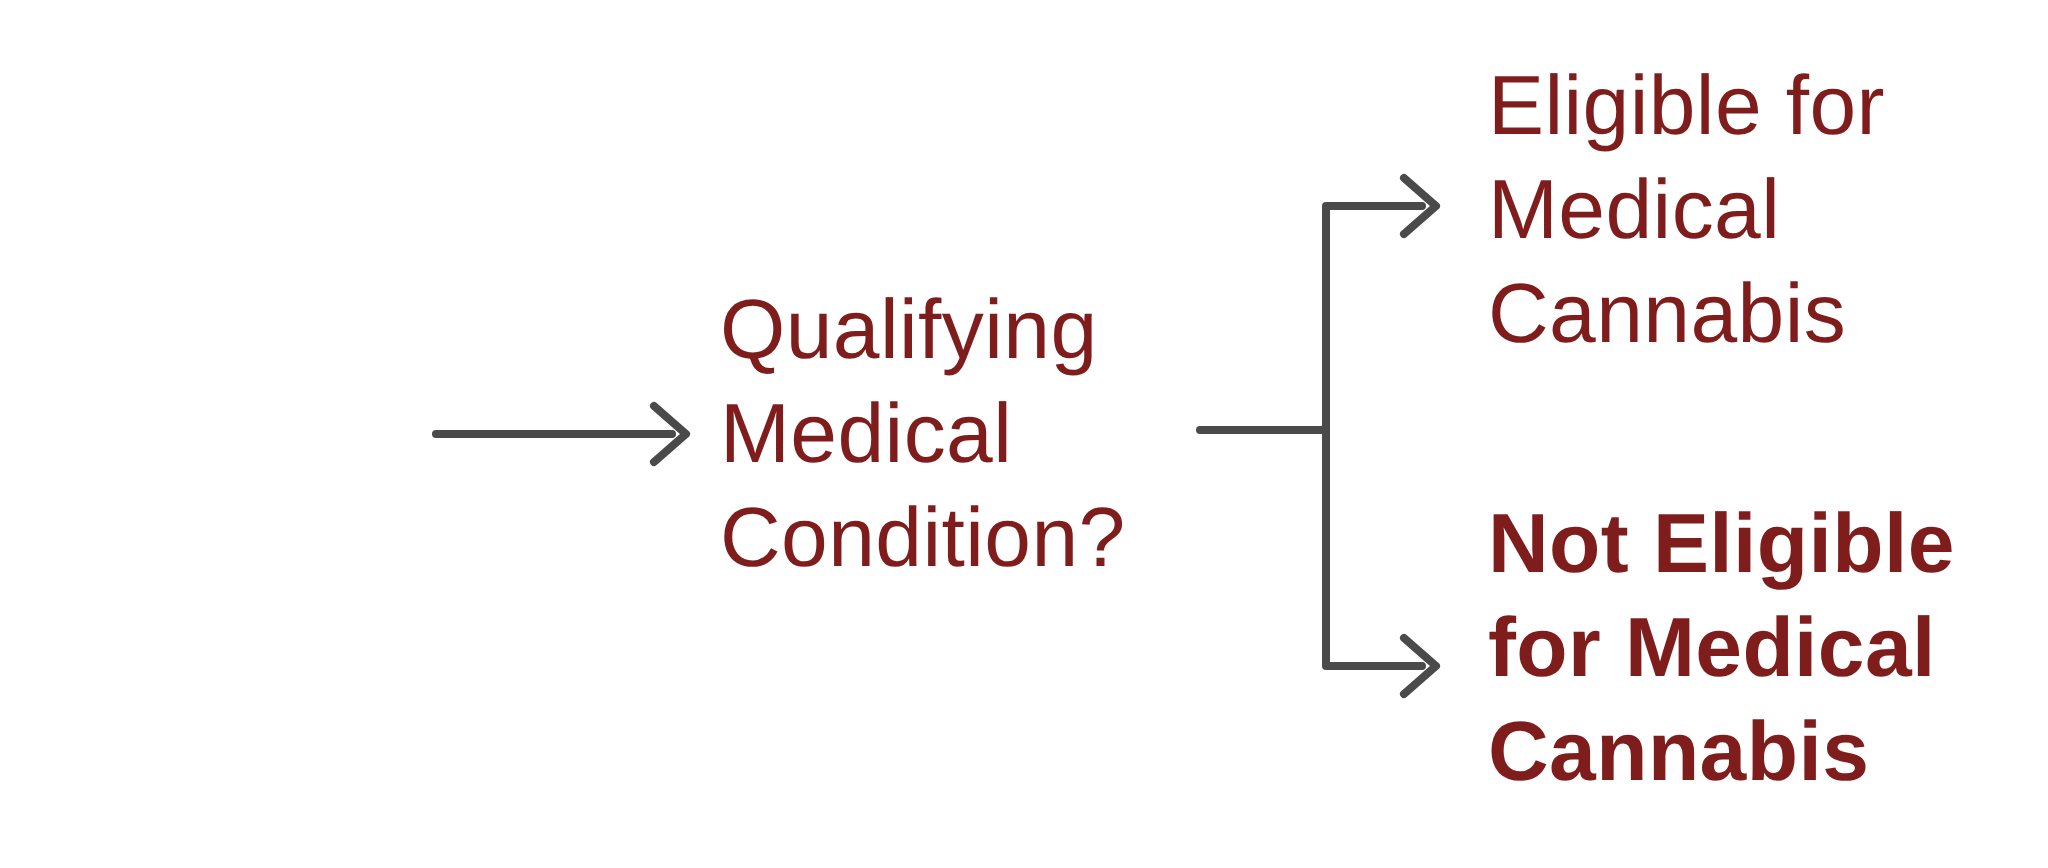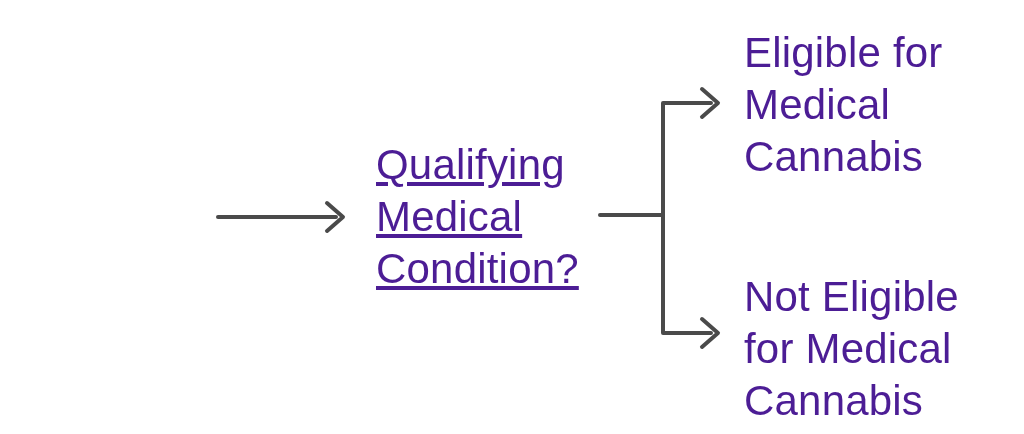--- a/index.html
+++ b/index.html
@@ -24,30 +24,30 @@
   }
   .connectors path {
     fill: none;
     stroke: #4a4a4a;
     stroke-width: 4;
     stroke-linecap: round;
     stroke-linejoin: round;
   }
   .node {
     position: absolute;
-    color: #4c1d95;
+    color: #7f1d1d;
     font-size: 42px;
     line-height: 52px;
     white-space: pre-line;
     letter-spacing: 0.2px;
   }
   .node-resident    { left: 30px;  top: 191px; }
-  .node-condition   { left: 376px; top: 139px; text-decoration: underline; }
+  .node-condition   { left: 360px; top: 139px; }
   .node-eligible    { left: 744px; top: 27px;  }
-  .node-noteligible { left: 744px; top: 271px; }
+  .node-noteligible { left: 744px; top: 246px; font-weight: bold; }
 </style>
 </head>
 <body>
 
 <div class="diagram">
 
   <svg class="connectors" viewBox="0 0 1024 434" xmlns="http://www.w3.org/2000/svg">
 
     <path d="M218 217 H336"></path>
     <path d="M327 203 L343 217 L327 231"></path>

